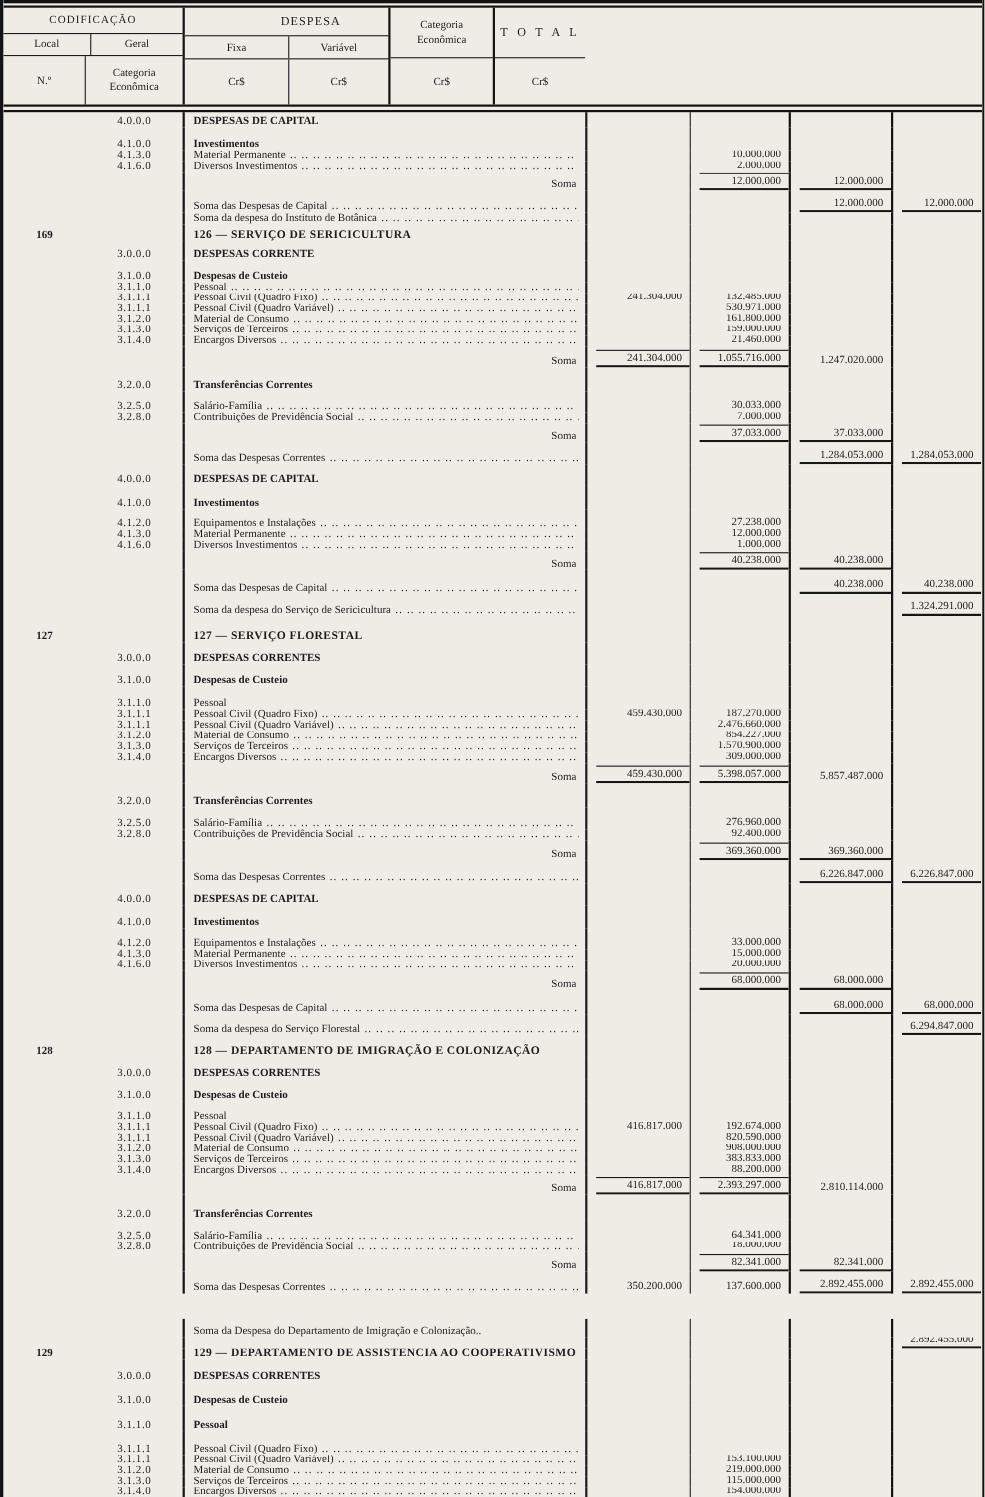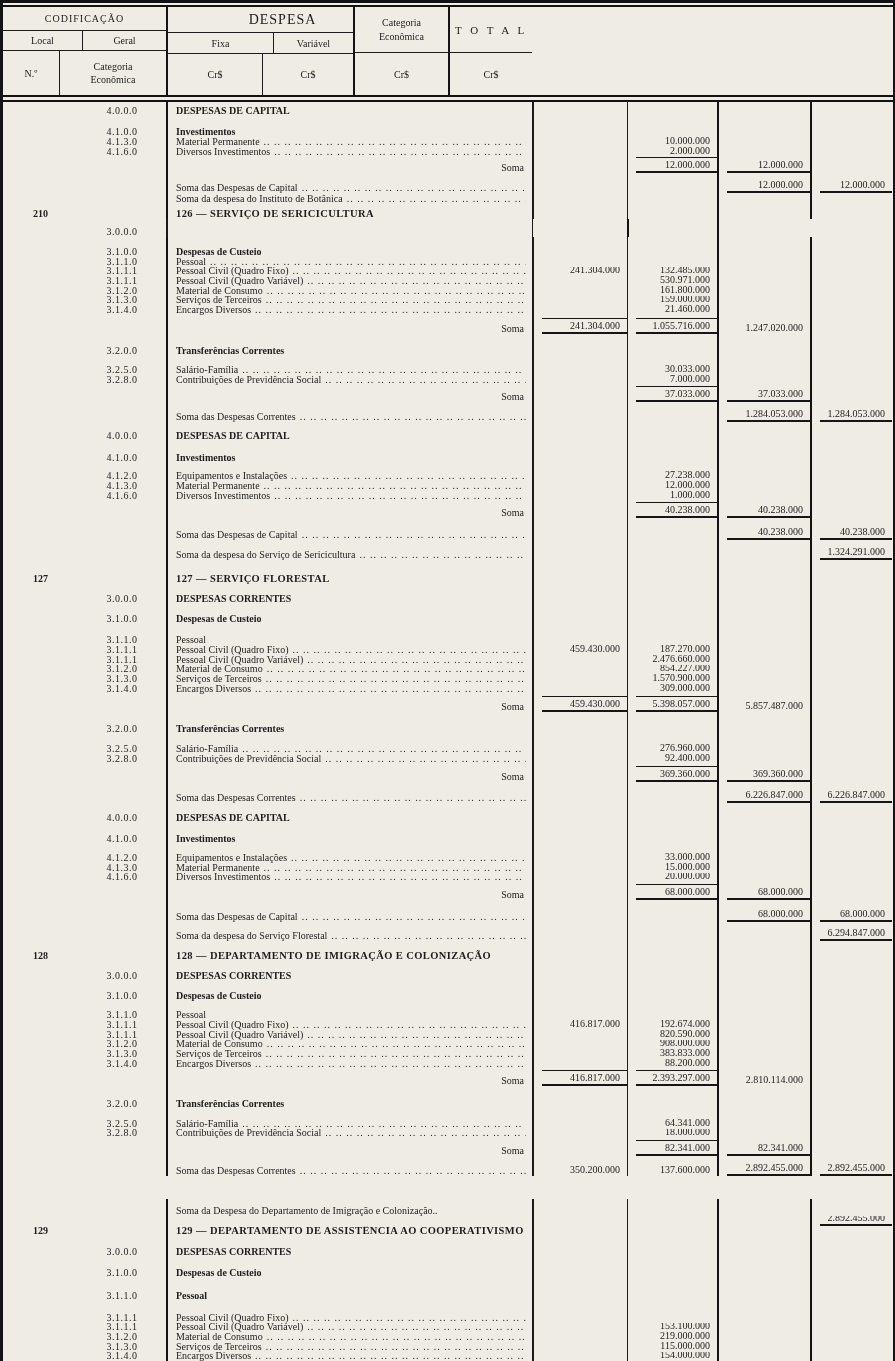--- a/index.html
+++ b/index.html
@@ -18,27 +18,27 @@
   .top-rule{height:2px;border-top:3px solid #121212;border-bottom:2px solid #121212;background:#efece5;}
   
   .hdr{display:flex;height:88px;font-weight:normal;}
   .hdr .cell{display:flex;align-items:center;justify-content:center;box-sizing:border-box;}
   .h-cod{width:163px;display:flex;flex-direction:column;}
   .h-cod-title{height:24px;border-bottom:1px solid #1b1b1b;font-size:10px;letter-spacing:1px;}
   .h-cod-r2{height:19px;border-bottom:1px solid #1b1b1b;display:flex;font-size:10px;}
   .h-cod-r2 .sub1{width:80px;border-right:1px solid #1b1b1b;}
   .h-cod-r2 .sub2{flex:1;}
   .h-cod-r3{flex:1;display:flex;font-size:10px;}
-  .h-cod-r3 .sub1{width:57px;border-right:1px solid #1b1b1b;}
+  .h-cod-r3 .sub1{width:75px;border-right:1px solid #1b1b1b;}
   .h-cod-r3 .sub2{flex:1;flex-direction:column;line-height:13px;}
   .h-spec{width:366px;border-left:2px solid #131313;font-size:11px;letter-spacing:4px;}
   .h-desp{width:185px;border-left:2px solid #131313;display:flex;flex-direction:column;}
-  .h-desp-r1{height:26px;border-bottom:1px solid #1b1b1b;font-size:14px;letter-spacing:1px;padding-left:44px;}
+  .h-desp-r1{height:26px;border-bottom:1px solid #1b1b1b;font-size:11px;letter-spacing:1px;padding-left:44px;}
   .h-desp-r2{height:20px;border-bottom:1px solid #1b1b1b;display:flex;font-size:10px;}
-  .h-desp-r2 .sub1{width:106px;border-right:1px solid #1b1b1b;}
+  .h-desp-r2 .sub1{width:95px;border-right:1px solid #1b1b1b;}
   .h-desp-r2 .sub2{flex:1;}
   .h-desp-r3{flex:1;display:flex;font-size:10px;}
   .h-desp-r3 .sub1{width:95px;border-right:1px solid #1b1b1b;}
   .h-desp-r3 .sub2{flex:1;}
   .h-cat{width:93px;border-left:2px solid #131313;display:flex;flex-direction:column;}
   .h-cat-r1{height:46px;border-bottom:1px solid #1b1b1b;flex-direction:column;line-height:14px;font-size:10px;}
   .h-cat-r2{flex:1;font-size:10px;}
   .h-tot{width:82px;border-left:2px solid #131313;display:flex;flex-direction:column;}
   .h-tot-r1{height:46px;border-bottom:1px solid #1b1b1b;font-size:11px;letter-spacing:3px;}
   .h-tot-r2{flex:1;font-size:10px;}
@@ -209,35 +209,38 @@
           <span class="lbl">Soma da despesa do Instituto de Botânica</span>
           <span class="leader"> .. .. .. .. .. .. .. .. .. .. .. .. .. .. .. .. .. .. .. .. .. .. .. .. .. .. .. .. .. .. .. .. .. .. .. .. .. .. .. .. .. .. .. .. .. .. .. .. .. .. .. .. .. .. .. .. .. .. .. ..</span>
         </div>
         <div class="c-fixa"></div>
         <div class="c-var"></div>
         <div class="c-cat"></div>
         <div class="c-tot"></div>
       </div>
       <div class="row rh" style="height: 14.7px;">
         <div class="c-local">
-          <span>210</span>
+          <span>169</span>
         </div>
         <div class="c-code"></div>
         <div class="c-spec">
           <span class="lbl h">126 — SERVIÇO DE SERICICULTURA</span>
         </div>
         <div class="c-fixa"></div>
         <div class="c-var"></div>
         <div class="c-cat"></div>
         <div class="c-tot"></div>
       </div>
       <div class="row" style="height: 18.7px;">
         <div class="c-local"></div>
         <div class="c-code">
           <span>3.0.0.0</span>
+        </div>
+        <div class="c-spec">
+          <span class="lbl h2">DESPESAS CORRENTE</span>
         </div>
         <div class="c-fixa"></div>
         <div class="c-var"></div>
         <div class="c-cat"></div>
         <div class="c-tot"></div>
       </div>
       <div class="row" style="height: 19.7px;">
         <div class="c-local"></div>
         <div class="c-code">
           <span>3.1.0.0</span>

